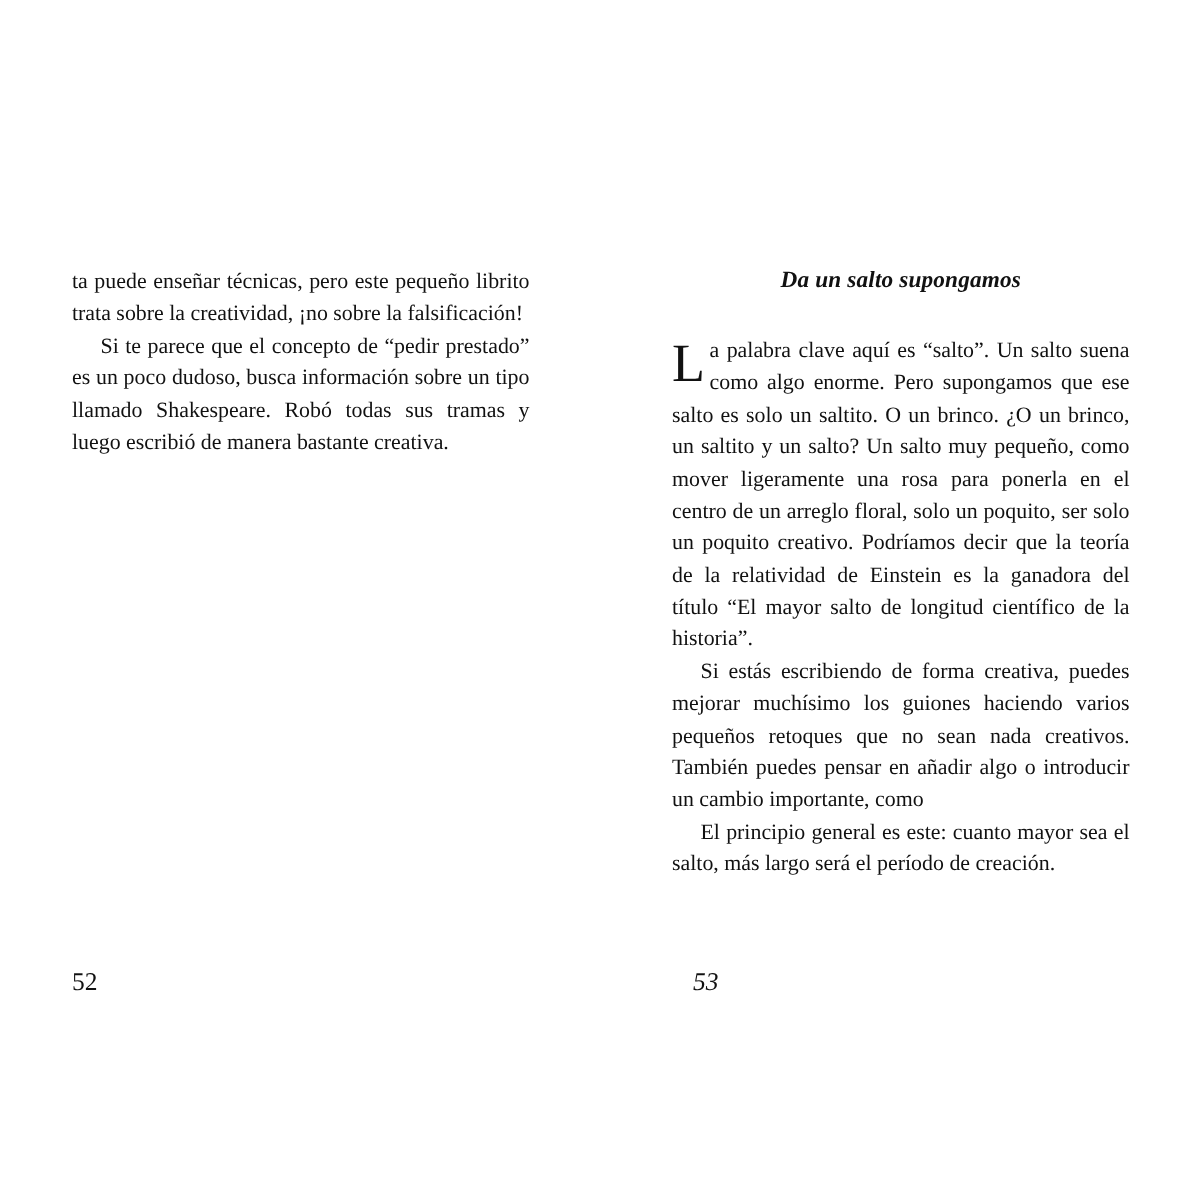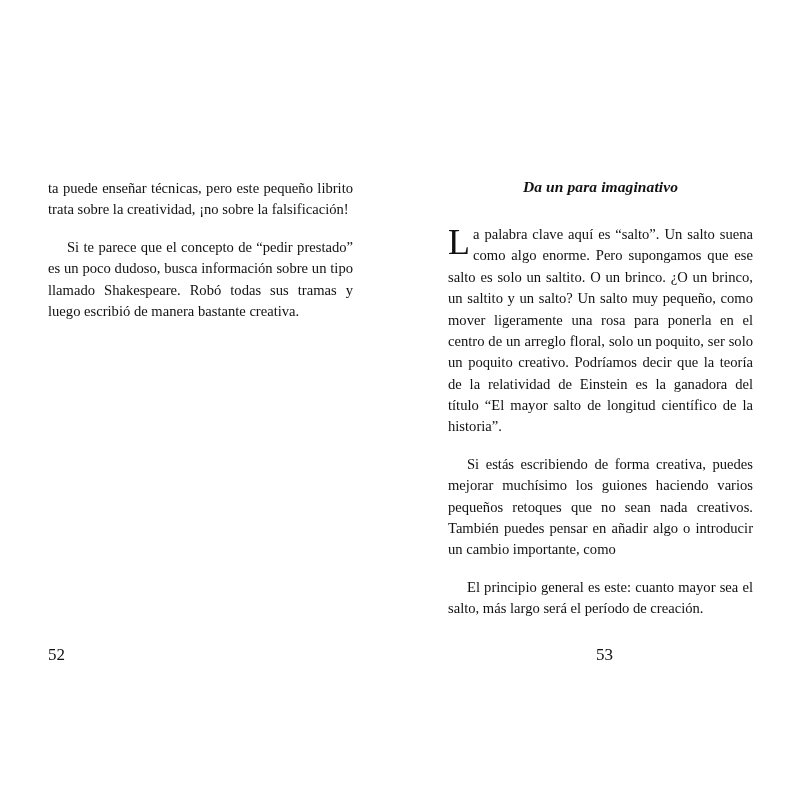--- a/index.html
+++ b/index.html
@@ -40,21 +40,20 @@
   .body-text p {
     margin: 0;
     font-size: 14.6px;
     line-height: 1.465;
     text-align: justify;
     text-justify: inter-word;
     hyphens: none;
   }
   .body-text p.indent {
     text-indent: 1.3em;
-    margin-top: 16px;
   }
   .body-text p.cont {
     text-indent: 0;
   }
 
   
   .dropcap-para {
     position: relative;
   }
   .dropcap-para .dropcap {
@@ -68,40 +67,41 @@
   .folio {
     position: absolute;
     bottom: 0;
     font-size: 17px;
   }
   .folio-left {
     left: 48px;
     bottom: 135px;
   }
   .folio-right {
-    left: 452px;
+    left: 462px;
     bottom: 135px;
     width: 305px;
-    text-align: center;
+    text-align: left;
+    font-style: italic;
   }
 </style>
 </head>
 <body>
 
 <div class="spread">
 
   <div class="page page-left">
     <div class="body-text">
       <p class="cont">ta puede enseñar técnicas, pero este pequeño librito trata sobre la creatividad, ¡no sobre la falsificación!</p>
       <p class="indent">Si te parece que el concepto de “pedir prestado” es un poco dudoso, busca información sobre un tipo llamado Shakespeare. Robó todas sus tramas y luego escribió de manera bastante creativa.</p>
     </div>
   </div>
 
   <div class="page page-right">
-    <h2 class="chapter-title">Da un para imaginativo</h2>
+    <h2 class="chapter-title">Da un salto supongamos</h2>
     <div class="body-text">
       <p class="cont dropcap-para">
         <span class="dropcap">L</span><span>a palabra clave aquí es “salto”. Un salto suena como algo enorme. Pero supongamos que ese salto es solo un saltito. O un brinco. ¿O un brinco, un saltito y un salto? Un salto muy pequeño, como mover ligeramente una rosa para ponerla en el centro de un arreglo floral, solo un poquito, ser solo un poquito creativo. Podríamos decir que la teoría de la relatividad de Einstein es la ganadora del título “El mayor salto de longitud científico de la historia”.</span>
       </p>
       <p class="indent">Si estás escribiendo de forma creativa, puedes mejorar muchísimo los guiones haciendo varios pequeños retoques que no sean nada creativos. También puedes pensar en añadir algo o introducir un cambio importante, como</p>
       <p class="indent">El principio general es este: cuanto mayor sea el salto, más largo será el período de creación.</p>
     </div>
   </div>
 
   <div class="folio folio-left">52</div>

